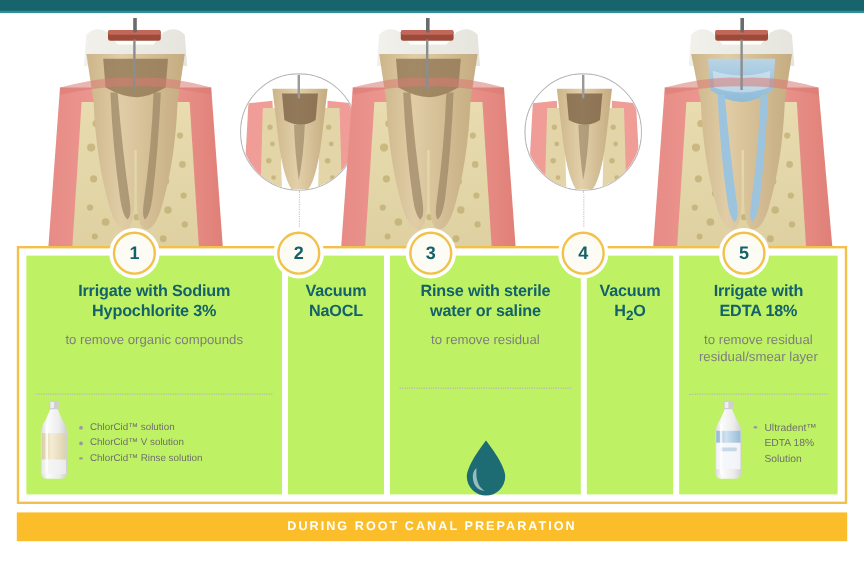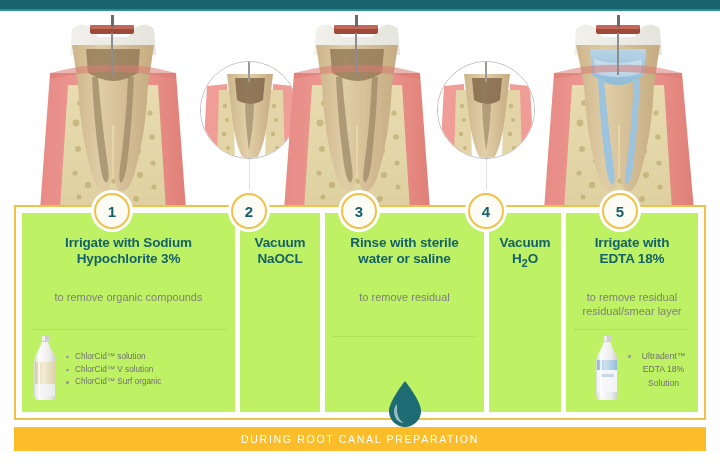--- a/index.html
+++ b/index.html
@@ -98,21 +98,21 @@
     color: #14616b;
     font-weight: bold;
     font-size: 13.5px;
     line-height: 1.22;
     letter-spacing: -0.15px;
   }
   .psub {
     color: #7e7e7e;
     font-size: 11px;
     line-height: 1.25;
-    margin-top: 23px;
+    margin-top: 10px;
     text-align: center;
   }
   .psub .nowrapline { display: block; }
 
   .sep {
     margin: 0 8px;
     border-top: 1px dotted #b6b6b6;
     margin-top: auto;
   }
 
@@ -166,21 +166,21 @@
   
   .banner {
     position: absolute;
     left: 14px; top: 427px;
     width: 692px; height: 24px;
     background: #fbbe2a;
     display: flex; align-items: center; justify-content: center;
   }
   .banner span {
     color: #ffffff;
-    font-weight: normal;
+    font-weight: bold;
     font-size: 10.5px;
     letter-spacing: 1.7px;
   }
 </style>
 </head>
 <body>
 
 <div id="stage">
 
   <div class="top-bar"></div>
@@ -500,21 +500,21 @@
               <rect x="12" y="2" width="3" height="5" fill="#eeeeee"></rect>
               <path d="M12 8 L18 8 L22 17 Q26 22 26 30 L26 60 Q26 66 21 66 L9 66 Q4 66 4 60 L4 30 Q4 22 8 17 Z" fill="url(#bg1)"></path>
               <rect x="5" y="28" width="20" height="22" fill="url(#lb1)" opacity=".85"></rect>
               <rect x="5" y="50" width="20" height="12" fill="#f2f2f2" opacity=".7"></rect>
               <path d="M8 20 L10 20 L10 62 L8 62 Z" fill="#ffffff" opacity=".75"></path>
             </svg>
           </span>
           <ul class="prodlist">
             <li>ChlorCid™ solution</li>
             <li>ChlorCid™ V solution</li>
-            <li>ChlorCid™ Surf organic</li>
+            <li>ChlorCid™ Rinse solution</li>
           </ul>
         </div>
       </div>
 
       <div class="panel p2">
         <div class="panel-head">
           <div class="ptitle">Vacuum</div>
           <div class="ptitle">NaOCL</div>
         </div>
       </div>
@@ -549,21 +549,21 @@
 
       <div class="panel p5">
         <div class="panel-head">
           <div class="ptitle">Irrigate with EDTA 18%</div>
           <div class="psub">
             <span class="nowrapline">to remove residual</span>
             <span class="nowrapline">residual/smear layer</span>
           </div>
         </div>
         <div class="sep"></div>
-        <div class="panel-body" style="padding-left:26px;text-align:center;">
+        <div class="panel-body" style="padding-left:26px;">
           <span class="bottle">
             <svg width="30" height="68" viewBox="0 0 30 68">
               <defs>
                 <linearGradient id="bg2" x1="0" y1="0" x2="1" y2="0">
                   <stop offset="0%" stop-color="#d9d9d9"></stop>
                     <stop offset="25%" stop-color="#fbfbfb"></stop>
                   <stop offset="70%" stop-color="#ececec"></stop>
                     <stop offset="100%" stop-color="#cfcfcf"></stop>
                 </linearGradient>
                 <linearGradient id="lb2" x1="0" y1="0" x2="1" y2="0">

